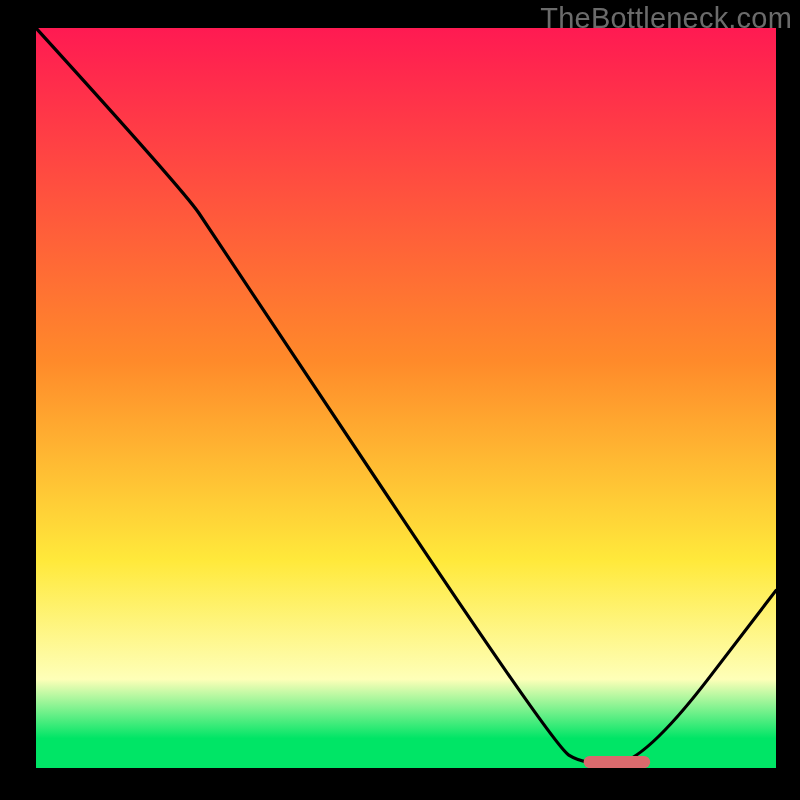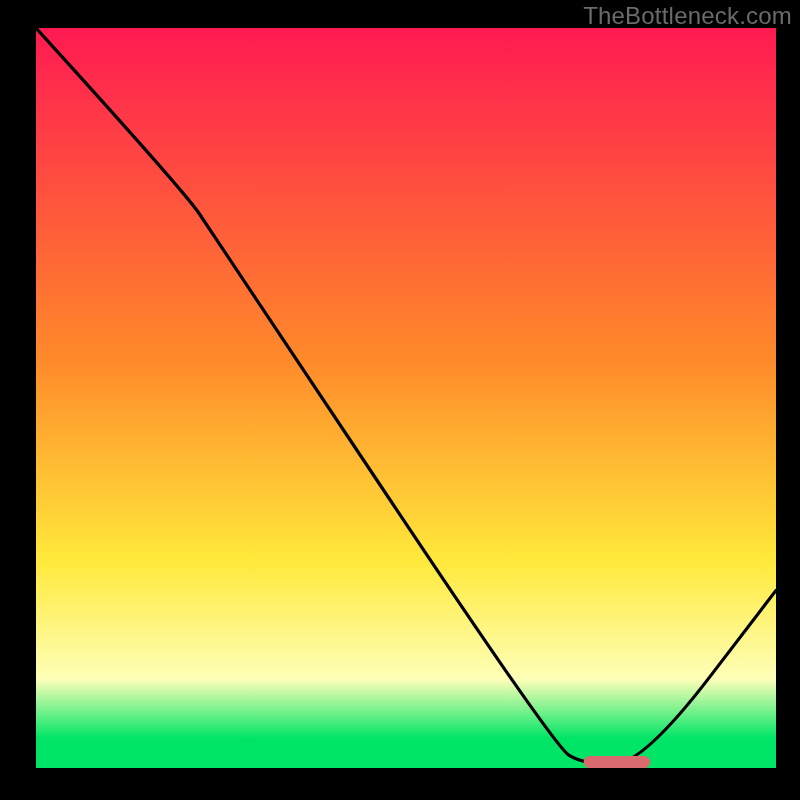--- a/index.html
+++ b/index.html
@@ -14,21 +14,21 @@
   .frame {
     position: absolute;
     inset: 0;
     background: #000;
   }
   .watermark {
     position: absolute;
     top: 2px;
     right: 8px;
     color: #6b6b6b;
-    font-size: 24px;
+    font-size: 29px;
     font-weight: 500;
     letter-spacing: 0.2px;
     z-index: 5;
   }
   svg {
     position: absolute;
     left: 0;
     top: 0;
     width: 800px;
     height: 800px;

